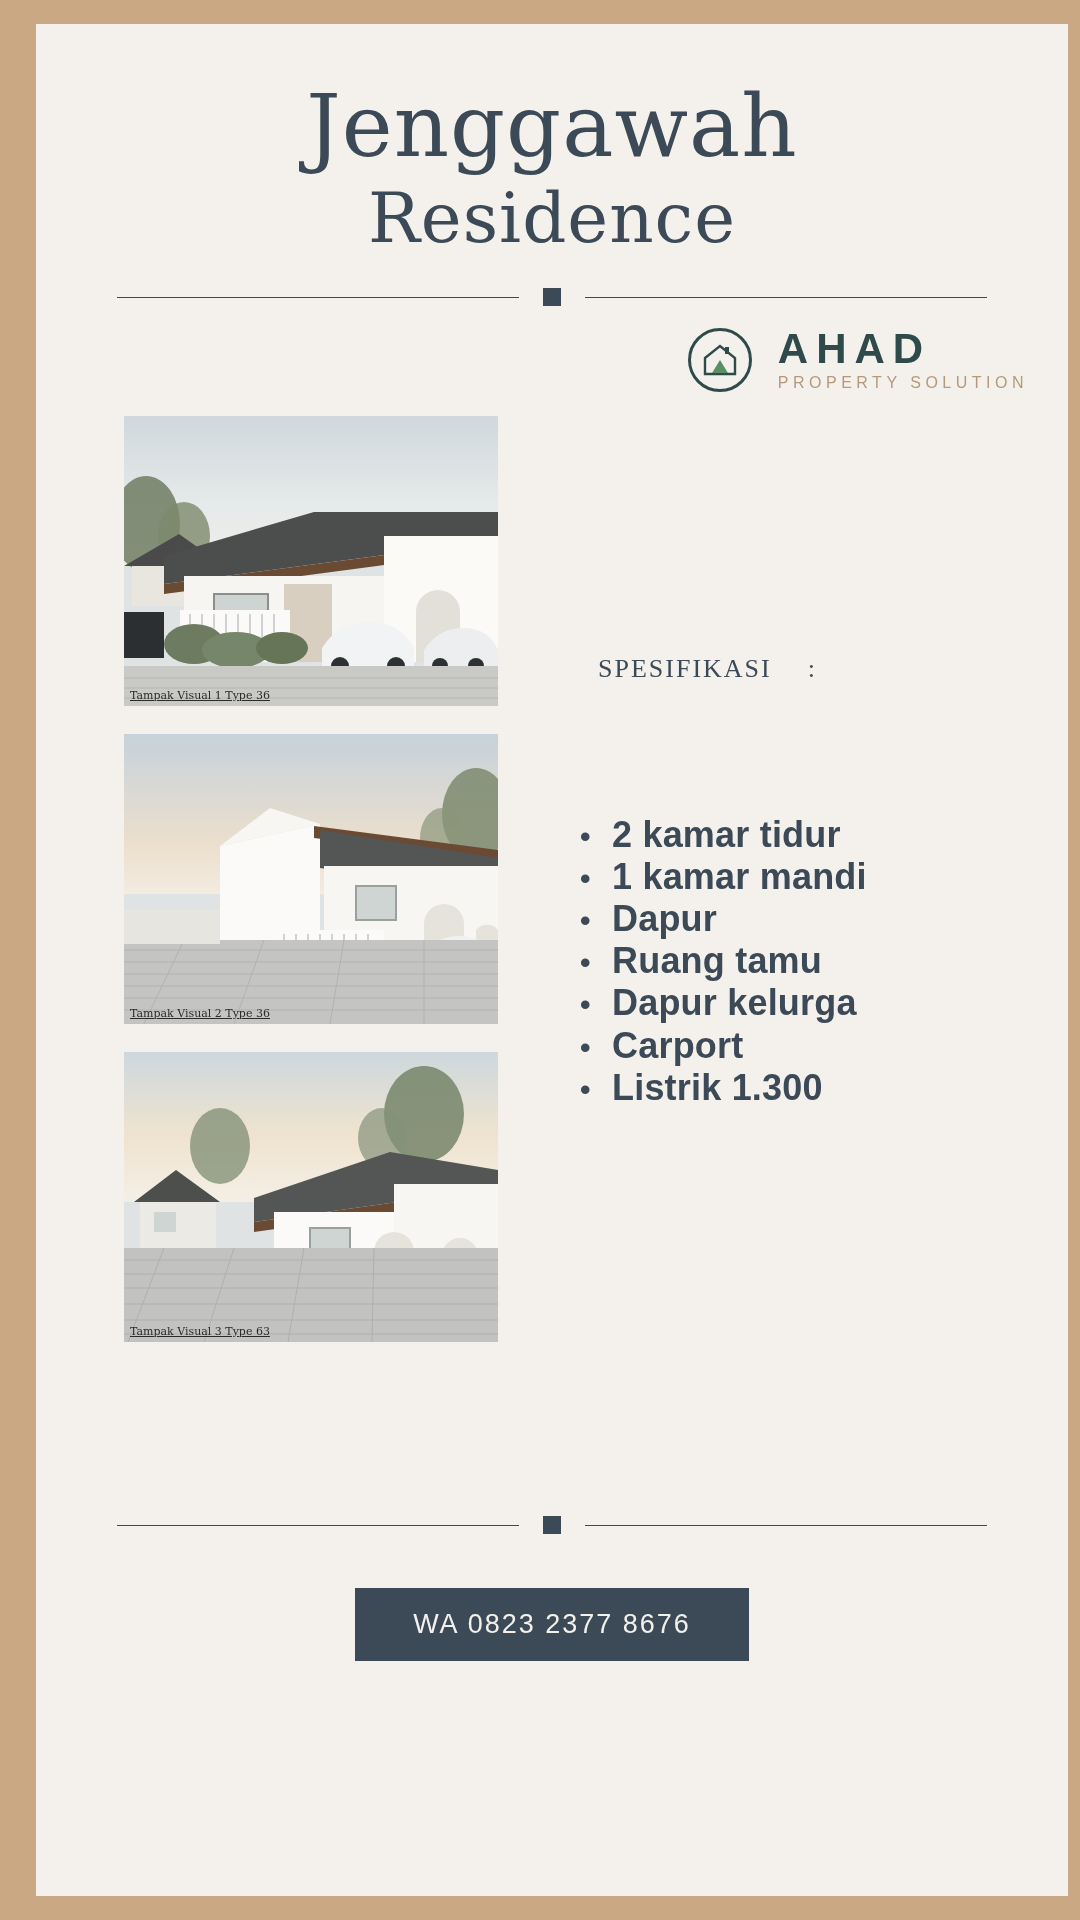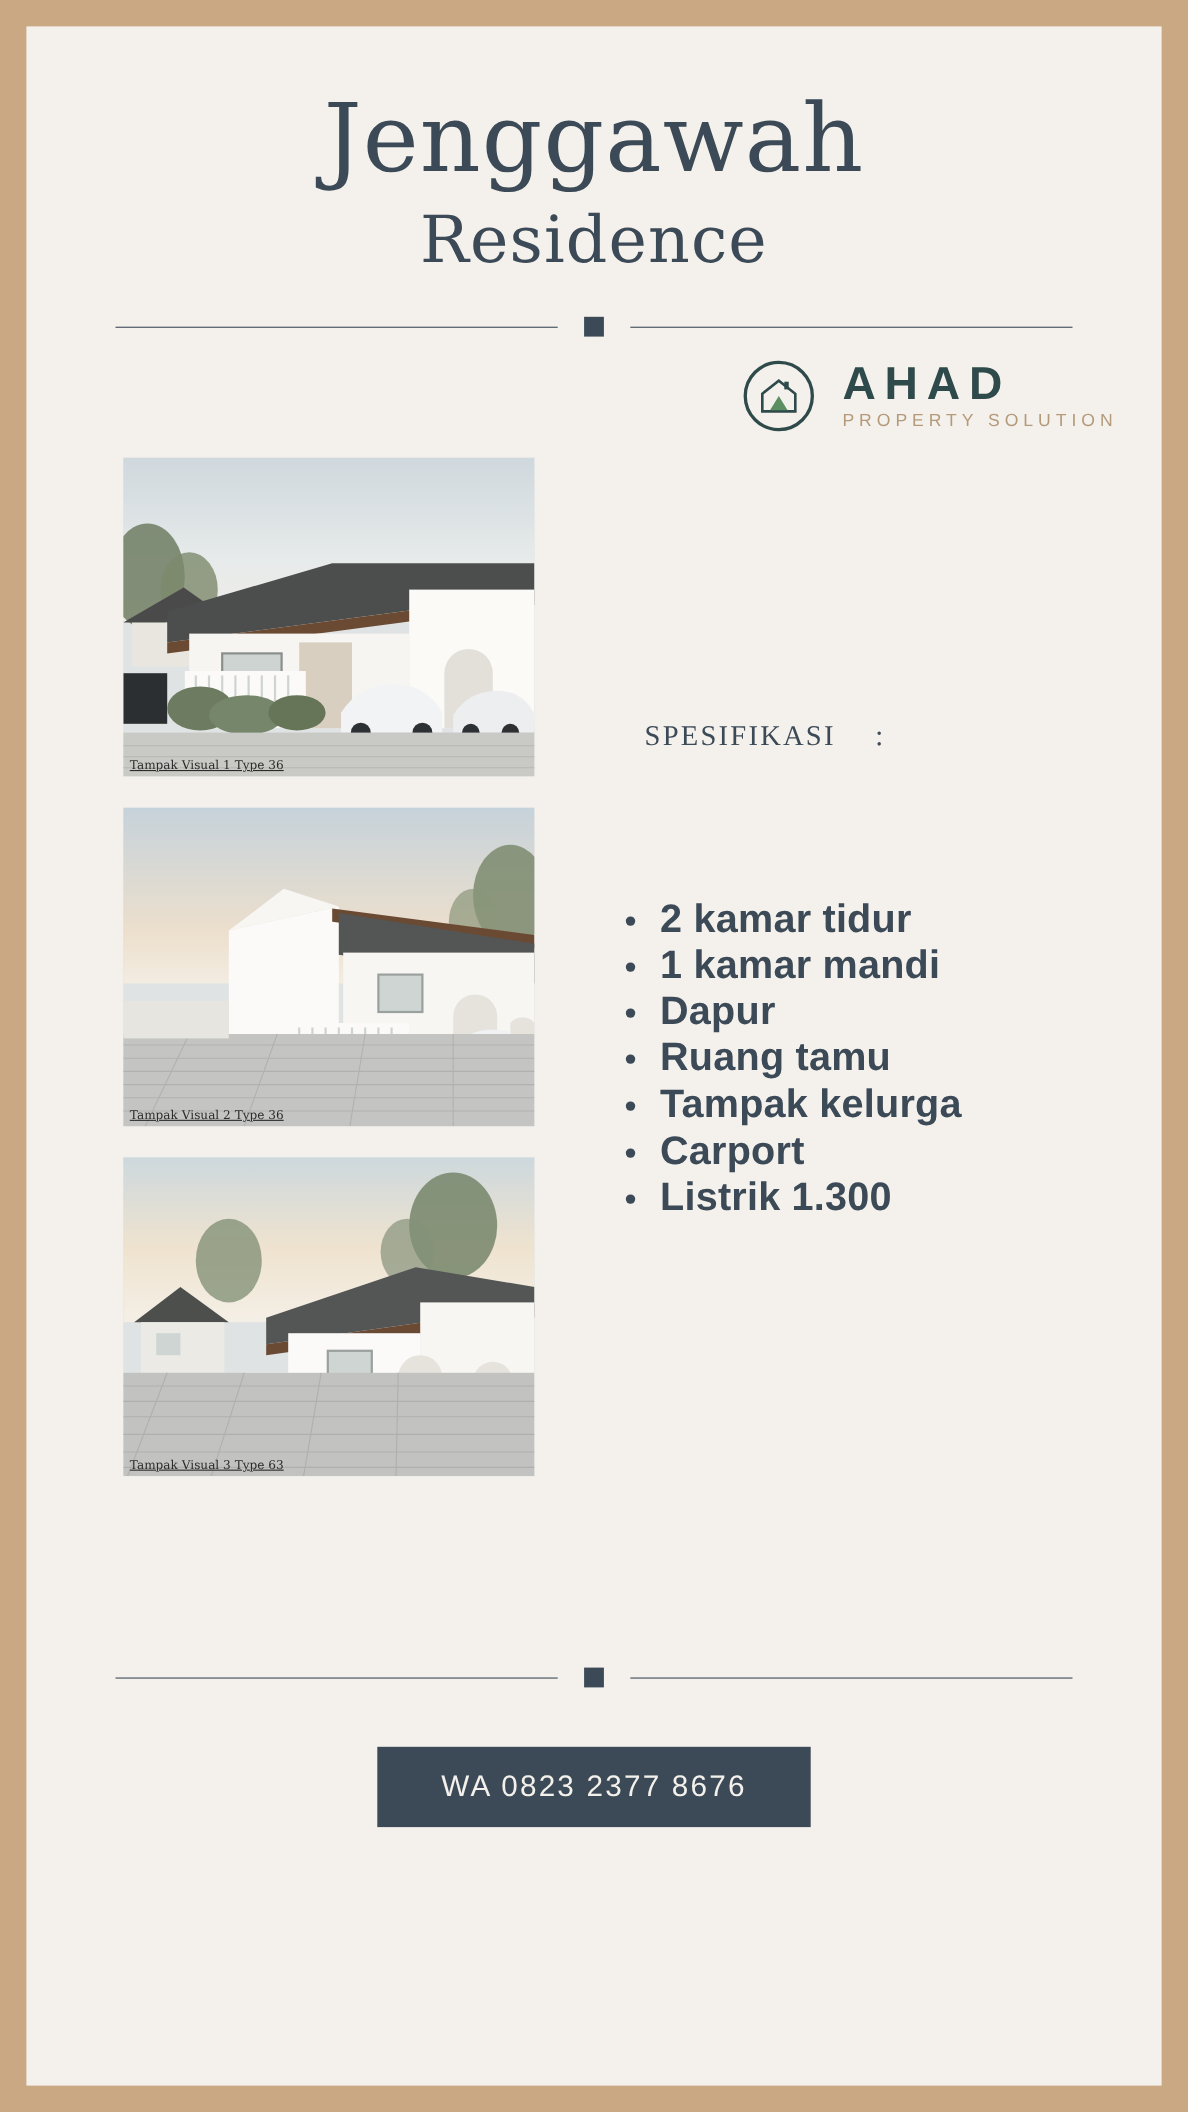--- a/index.html
+++ b/index.html
@@ -22,37 +22,38 @@
     background: #c9a883;
     padding: 24px;
   }
 
   .inner {
     position: relative;
     width: 100%;
     height: 100%;
     background: #f4f1ec;
     overflow: hidden;
+    margin-left: 12px;
   }
 
   
   .title-block {
     padding-top: 58px;
     text-align: center;
   }
 
   .title-line {
     font-family: "DejaVu Serif", "Liberation Serif", serif;
     font-weight: 400;
     color: #3c4a57;
     letter-spacing: 1px;
   }
 
   .title-line.l1 { font-size: 86px; line-height: 88px; }
-  .title-line.l2 { font-size: 59px; line-height: 96px; }
+  .title-line.l2 { font-size: 69px; line-height: 96px; }
 
   
   .divider {
     display: flex;
     align-items: center;
     justify-content: center;
     gap: 0;
     margin-top: 22px;
   }
   .divider .rule {
@@ -461,21 +462,21 @@
           <li>
               <span class="dot">•</span>
               <span>Dapur</span>
             </li>
           <li>
               <span class="dot">•</span>
               <span>Ruang tamu</span>
             </li>
           <li>
               <span class="dot">•</span>
-              <span>Tampak kelurga</span>
+              <span>Dapur kelurga</span>
             </li>
           <li>
               <span class="dot">•</span>
               <span>Carport</span>
             </li>
           <li>
               <span class="dot">•</span>
               <span>Listrik 1.300</span>
             </li>
         </ul>

